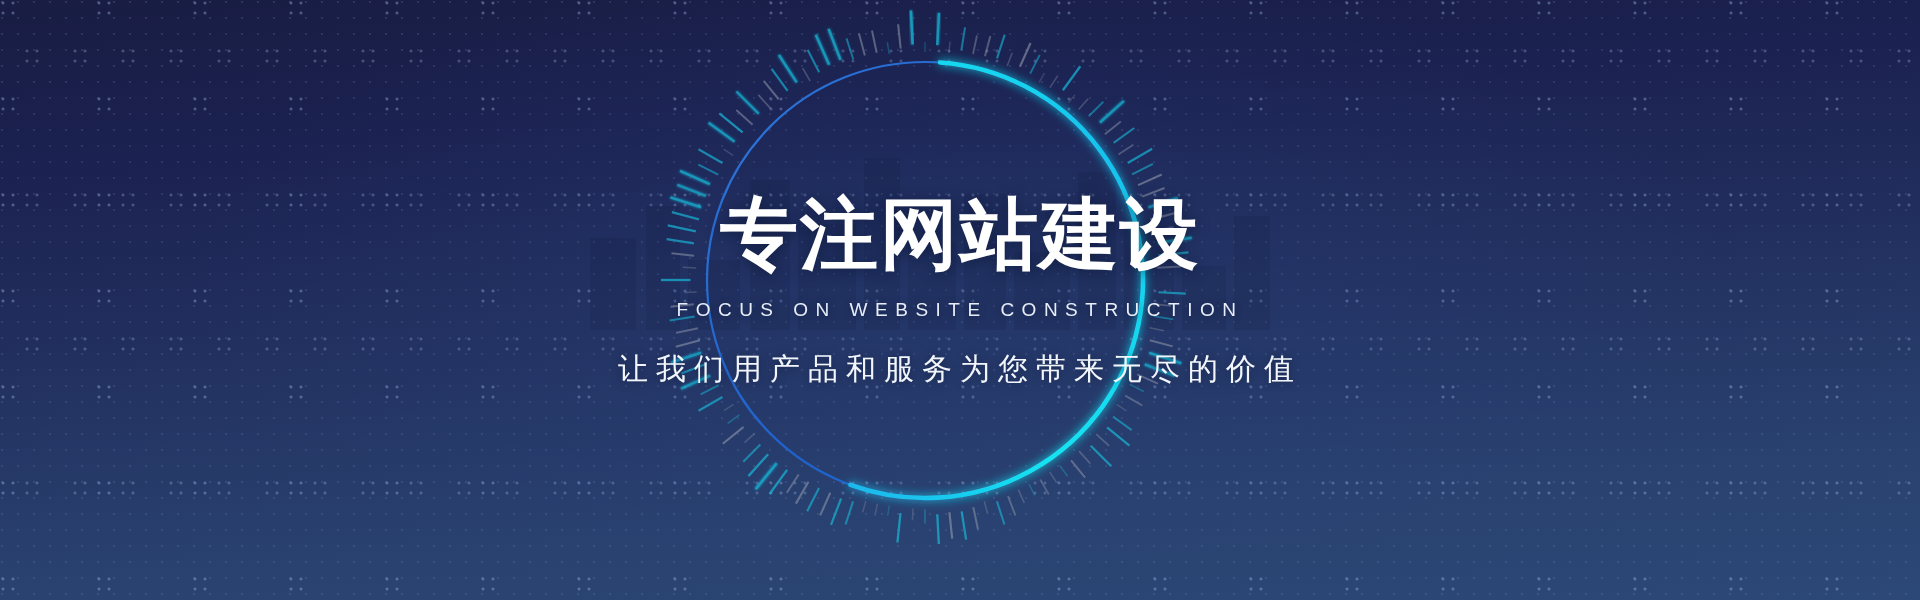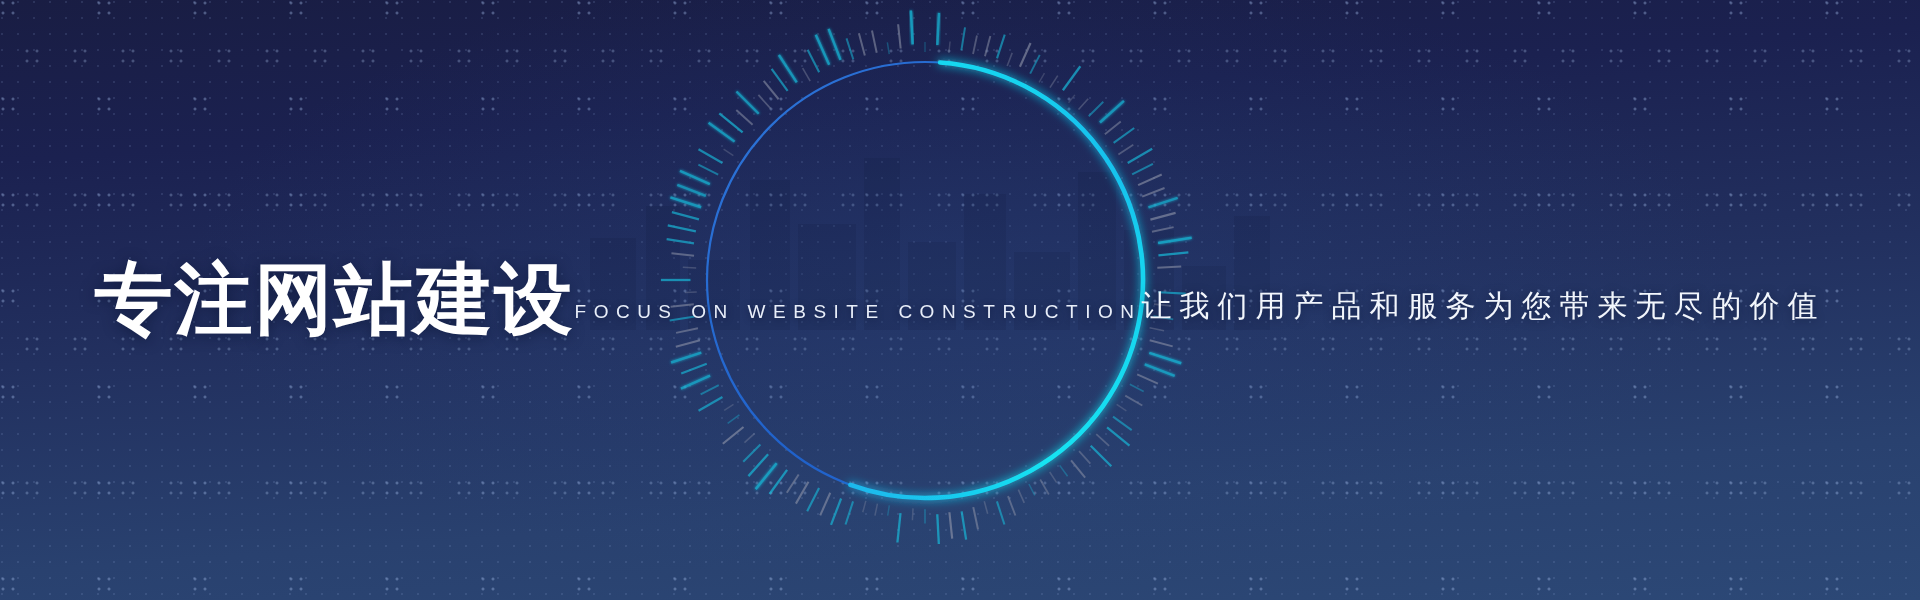--- a/index.html
+++ b/index.html
@@ -47,21 +47,21 @@
     pointer-events:none;opacity:.22;
   }
   
   .ring-wrap{
     position:absolute;left:625px;top:-20px;width:600px;height:620px;
     pointer-events:none;
   }
   
   .copy{
     position:absolute;left:0;top:0;width:1920px;height:600px;
-    display:flex;flex-direction:row;align-items:center;justify-content:center;
+    display:flex;flex-direction:column;align-items:center;justify-content:center;
     text-align:center;
   }
   .title{
     font-size:78px;
     font-weight:700;
     color:#ffffff;
     letter-spacing:2px;
     line-height:1;
     margin:0 0 2px 0;
     text-shadow:0 2px 14px rgba(8,16,45,.55);

